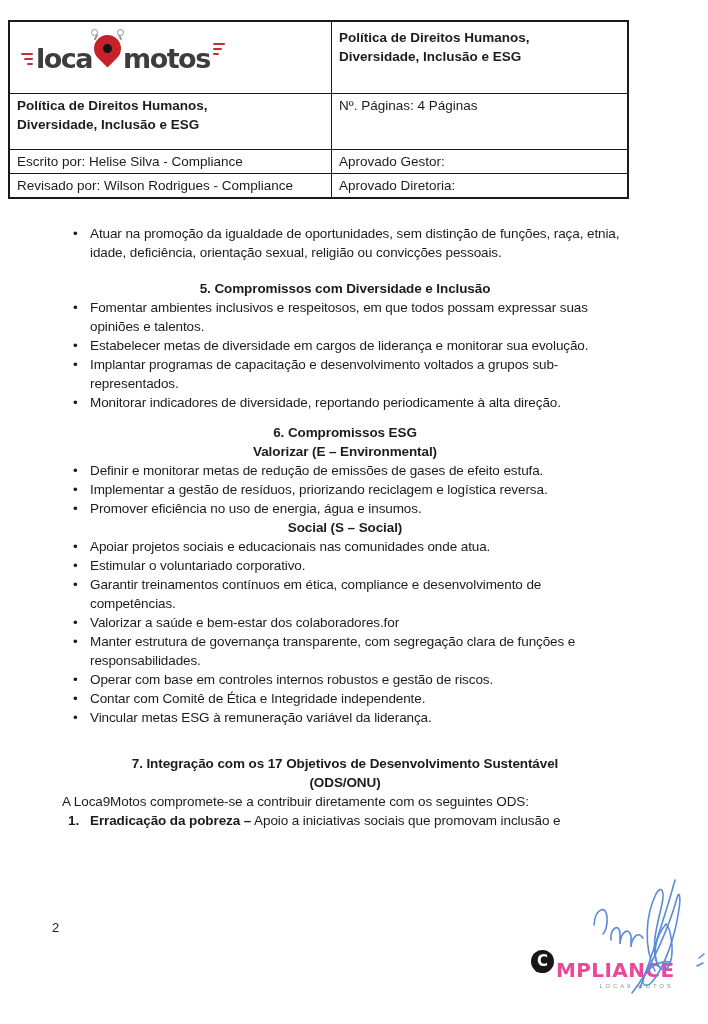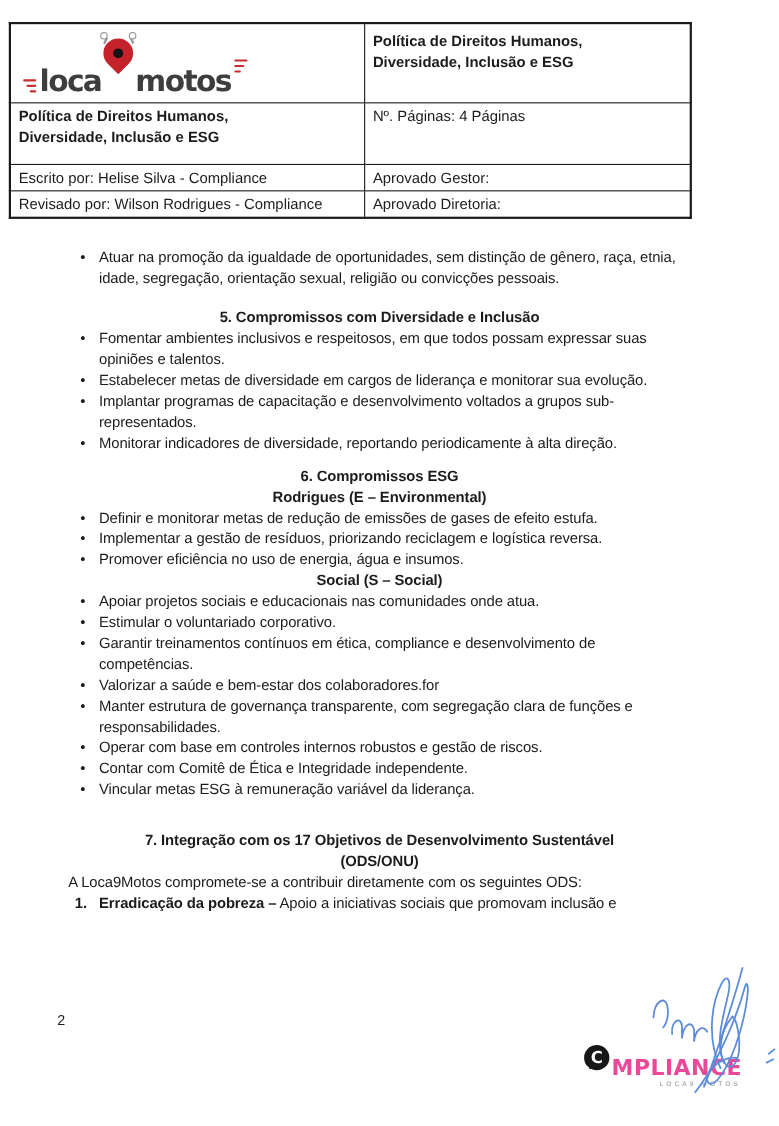--- a/index.html
+++ b/index.html
@@ -10,21 +10,21 @@
   .hdr-table{position:absolute;left:8px;top:20px;width:621px;
              border-collapse:collapse;table-layout:fixed;}
   .hdr-table td{border:1.5px solid #1a1a1a;vertical-align:top;
                 padding:2px 7px;font-size:13.5px;line-height:19px;}
   .hdr-table{border:2px solid #1a1a1a;}
   .col-l{width:307px;}
   .bold{font-weight:bold;}
   .pre{white-space:pre-line;}
 
   
-  .logo{display:flex;align-items:flex-end;margin:8px 0 0 4px;height:52px;}
+  .logo{display:flex;align-items:center;margin:8px 0 0 4px;height:52px;}
   .speed{display:flex;flex-direction:column;gap:2.5px;}
   .speed i{display:block;height:2.5px;background:#c62f2f;border-radius:1px;}
   .speed.left{align-items:flex-end;margin-right:3px;margin-top:2px;}
   .speed.right{align-items:flex-start;margin-left:3px;margin-bottom:18px;}
   .speed i:nth-child(1){width:12px;}
   .speed i:nth-child(2){width:9px;}
   .speed i:nth-child(3){width:6px;}
   .logo-text{font-size:27px;font-weight:bold;color:#3d3d3d;
              letter-spacing:-1.5px;font-family:"DejaVu Sans",sans-serif;}
   .pin-wrap{width:31px;height:44px;position:relative;margin:0 0 8px 0;}
@@ -119,35 +119,35 @@
     <td style="height:17px;">Revisado por: Wilson Rodrigues - Compliance</td>
     <td>Aprovado Diretoria:</td>
   </tr>
 </tbody>
   </table>
 
 <div class="doc-body">
 
   <ul class="doc">
 
-  <li>Atuar na promoção da igualdade de oportunidades, sem distinção de gênero, raça, etnia, idade, segregação, orientação sexual, religião ou convicções pessoais.</li>
+  <li>Atuar na promoção da igualdade de oportunidades, sem distinção de funções, raça, etnia, idade, deficiência, orientação sexual, religião ou convicções pessoais.</li>
     </ul>
 
   <div class="h h5">5. Compromissos com Diversidade e Inclusão</div>
   <ul class="doc">
 
   <li>Fomentar ambientes inclusivos e respeitosos, em que todos possam expressar suas opiniões e talentos.</li>
       <li>Estabelecer metas de diversidade em cargos de liderança e monitorar sua evolução.</li>
       <li>Implantar programas de capacitação e desenvolvimento voltados a grupos sub-representados.</li>
       <li>Monitorar indicadores de diversidade, reportando periodicamente à alta direção.</li>
     </ul>
 
   <div class="h h6">6. Compromissos ESG</div>
 
-  <div class="h">Rodrigues (E – Environmental)</div>
+  <div class="h">Valorizar (E – Environmental)</div>
   <ul class="doc">
 
   <li>Definir e monitorar metas de redução de emissões de gases de efeito estufa.</li>
       <li>Implementar a gestão de resíduos, priorizando reciclagem e logística reversa.</li>
       <li>Promover eficiência no uso de energia, água e insumos.</li>
     </ul>
 
   <div class="h">Social (S – Social)</div>
   <ul class="doc">
 

